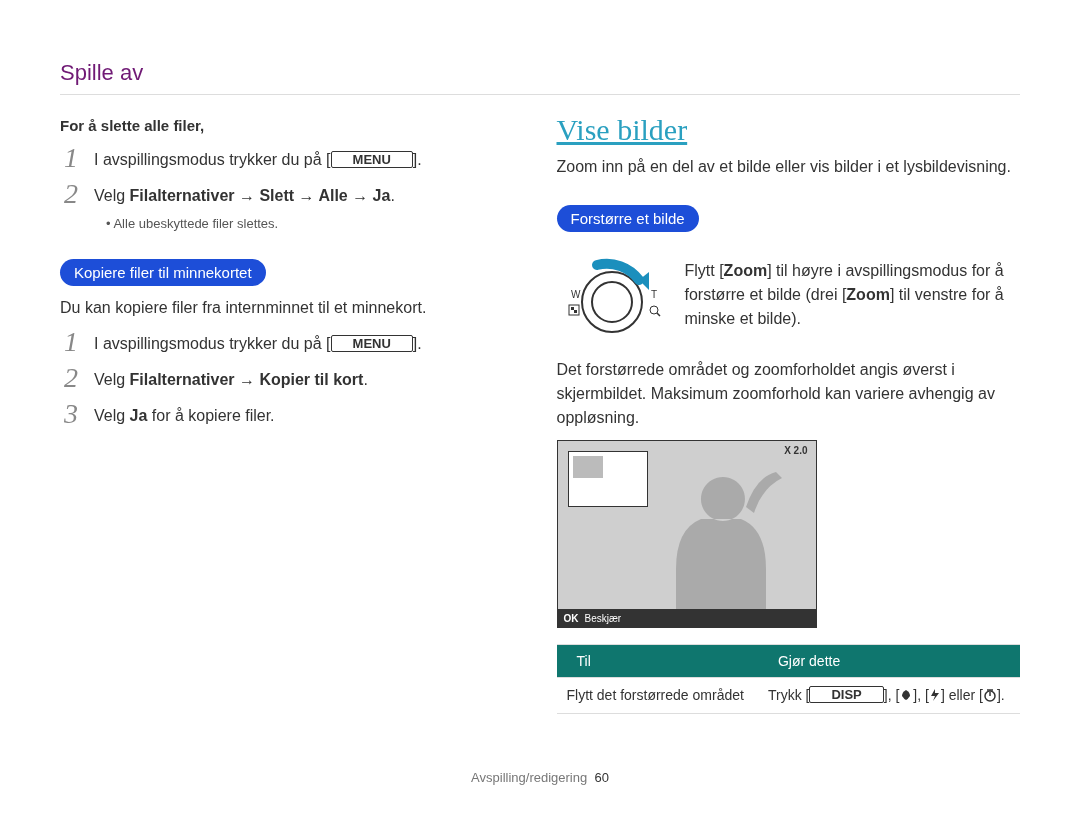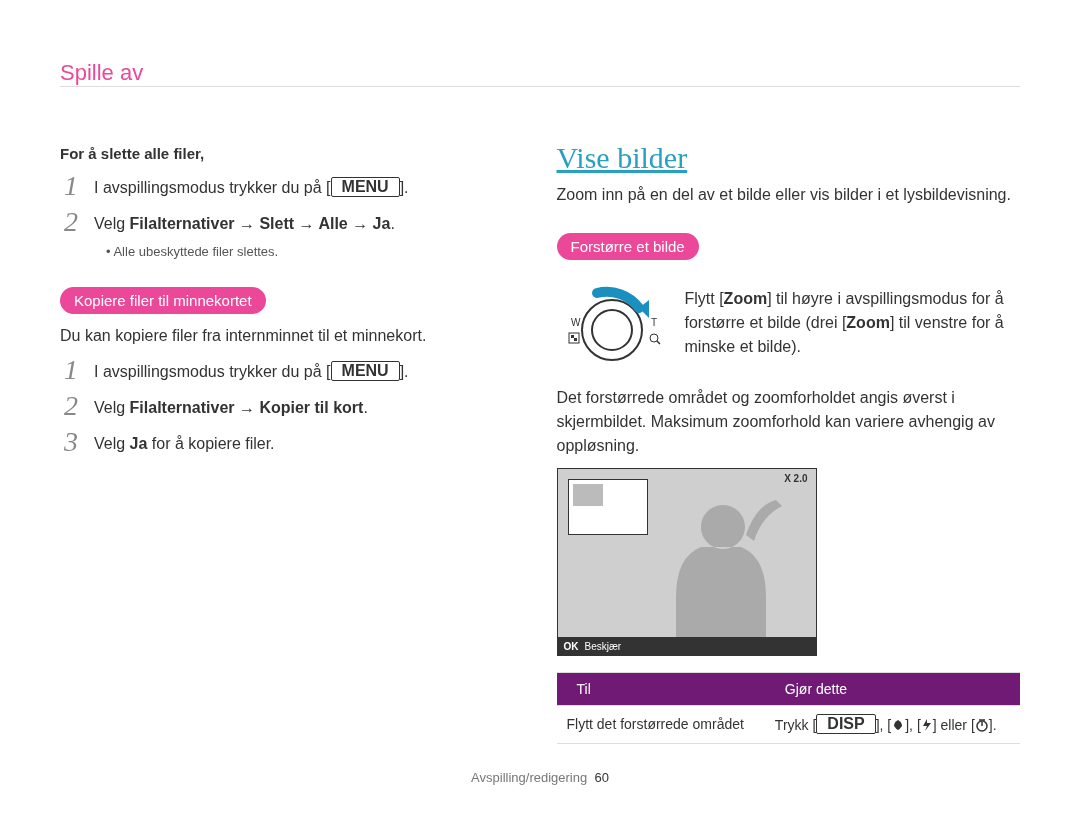--- a/index.html
+++ b/index.html
@@ -12,31 +12,31 @@
     height: 815px;
     position: relative;
   }
   .page {
     padding: 60px 60px 30px 60px;
     height: 100%;
     display: flex;
     flex-direction: column;
   }
   .header {
-    color: #ec4899;
+    color: #701a75;
     font-size: 22px;
     font-weight: 300;
     border-bottom: 1px solid #ddd;
+    padding-bottom: 8px;
     margin-bottom: 18px;
   }
   .cols {
     display: flex;
     flex: 1;
     gap: 33px;
-    margin-top: 36px;
   }
   .col {
     flex: 1;
     min-width: 0;
   }
   .bold-intro {
     font-weight: bold;
     font-size: 15px;
     margin: 4px 0 10px 0;
   }
@@ -61,43 +61,43 @@
   .step-text { flex: 1; padding-top: 4px; }
   .step-text b { font-weight: bold; }
   .bullet {
     margin: 6px 0 6px 46px;
     font-size: 13px;
     color: #555;
   }
   .bullet::before { content: "• "; }
   .pill {
     display: inline-block;
-    background: #ec4899;
+    background: #1d4ed8;
     color: #fff;
     border-radius: 14px;
     padding: 5px 14px;
     font-size: 15px;
     margin: 22px 0 6px 0;
     text-align: center;
   }
   .plain { font-size: 16px; line-height: 1.5; margin: 4px 0; }
   .section-title {
     font-family: Georgia, 'Times New Roman', serif;
     font-weight: normal;
     color: #2aa0c0;
     font-size: 30px;
     margin: 0 0 8px 0;
     text-decoration: underline;
   }
   .btn-icon {
     display: inline-block;
     border: 1.2px solid #333;
     font-weight: bold;
-    font-size: 16px;
-    padding: 1px 10px;
+    font-size: 13px;
+    padding: 1px 21px;
     border-radius: 2px;
     vertical-align: 1px;
     line-height: 1;
   }
   .zoom-row { display: flex; gap: 18px; align-items: center; margin: 12px 0 18px 0; }
   .zoom-dial {
     width: 110px; height: 90px; flex-shrink:0; position: relative;
   }
   .zoom-dial svg { width: 100%; height: 100%; }
   .zoomed-screen {
@@ -130,21 +130,21 @@
     font-size: 14px;
   }
   table.info th, table.info td {
     text-align: left;
     padding: 8px 10px;
     vertical-align: middle;
     border-top: 1px solid #ddd;
     border-bottom: 1px solid #ddd;
   }
   table.info th {
-    background: #701a75;
+    background: #0f766e;
     color: #fff;
     font-weight: normal;
     padding-left: 20px;
   }
   .footer {
     text-align: center;
     font-size: 13px;
     color: #777;
     margin-top: 10px;
   }

